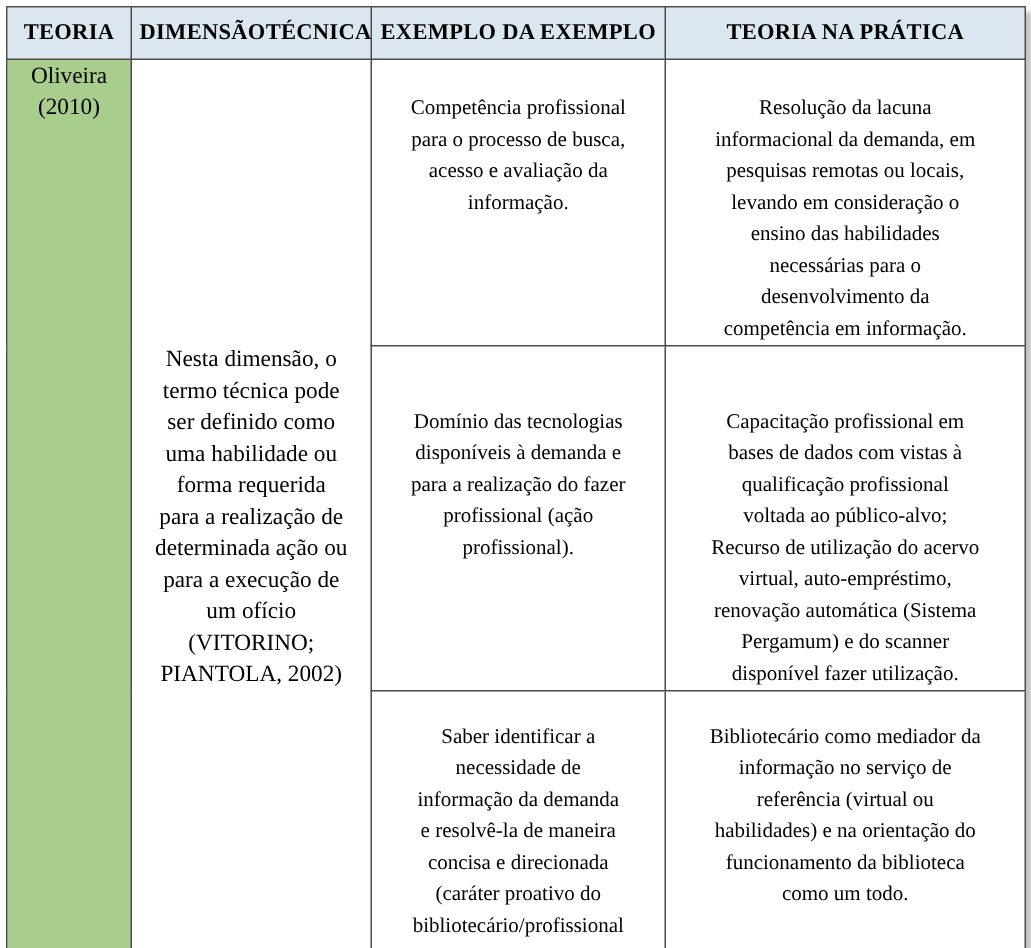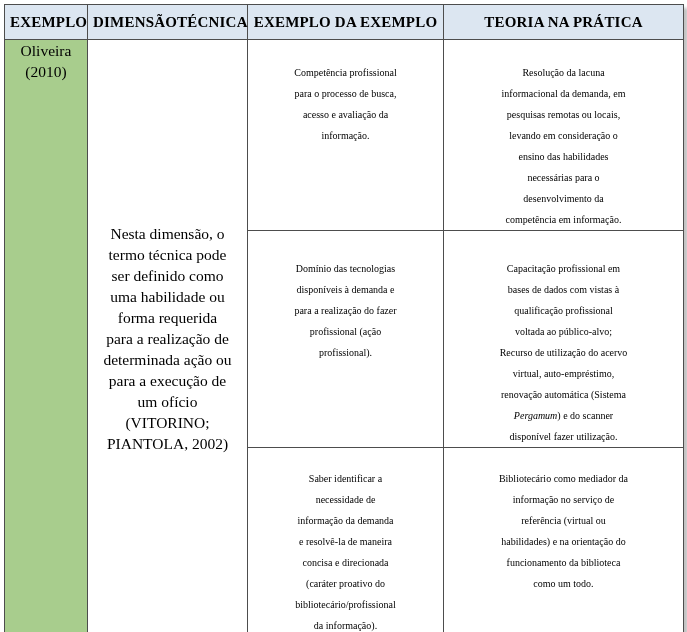--- a/index.html
+++ b/index.html
@@ -33,56 +33,56 @@
   th.hdr-cell {
     background: #dce6f1;
     font-weight: bold;
     font-size: 15px;
     height: 35px;
     vertical-align: middle;
     letter-spacing: 0.2px;
   }
   td.body-cell {
     vertical-align: top;
-    font-size: 10px;
+    font-size: 14px;
   }
   .ct {
     white-space: pre-line;
     line-height: 21px;
     display: inline-block;
   }
-  .it { font-style: italic; }
+  .it { }
   td.teoria-cell {
     background: #a8cd8d;
     vertical-align: top;
     padding-top: 205px;
     font-size: 15.5px;
   }
   td.dimensao-cell {
     vertical-align: middle;
     font-size: 15.5px;
   }
   tr.r1 td.rcell { height: 188px; padding-top: 22px; }
-  tr.r2 td.rcell { height: 214px; padding-top: 27px; }
+  tr.r2 td.rcell { height: 214px; padding-top: 40px; }
   tr.r3 td.rcell { height: 184px; padding-top: 20px; }
 </style>
 </head>
 <body>
 
 <div class="table-wrap">
   <table class="theory-table">
     <colgroup>
       <col style="width:83px">
       <col style="width:160px">
       <col style="width:196px">
       <col style="width:240px">
     </colgroup>
     <tbody>
         <tr>
-      <th class="hdr-cell"><span class="ct">EXEMPLO</span></th>
+      <th class="hdr-cell"><span class="ct">TEORIA</span></th>
       <th class="hdr-cell"><span class="ct">DIMENSÃOTÉCNICA</span></th>
       <th class="hdr-cell"><span class="ct">EXEMPLO DA EXEMPLO</span></th>
       <th class="hdr-cell"><span class="ct">TEORIA NA PRÁTICA</span></th>
     </tr>
     <tr class="r1">
       <td class="teoria-cell" rowspan="3"><span class="ct">Oliveira
 (2010)</span></td>
       <td class="dimensao-cell" rowspan="3"><span class="ct">Nesta dimensão, o
 termo técnica pode
 ser definido como

